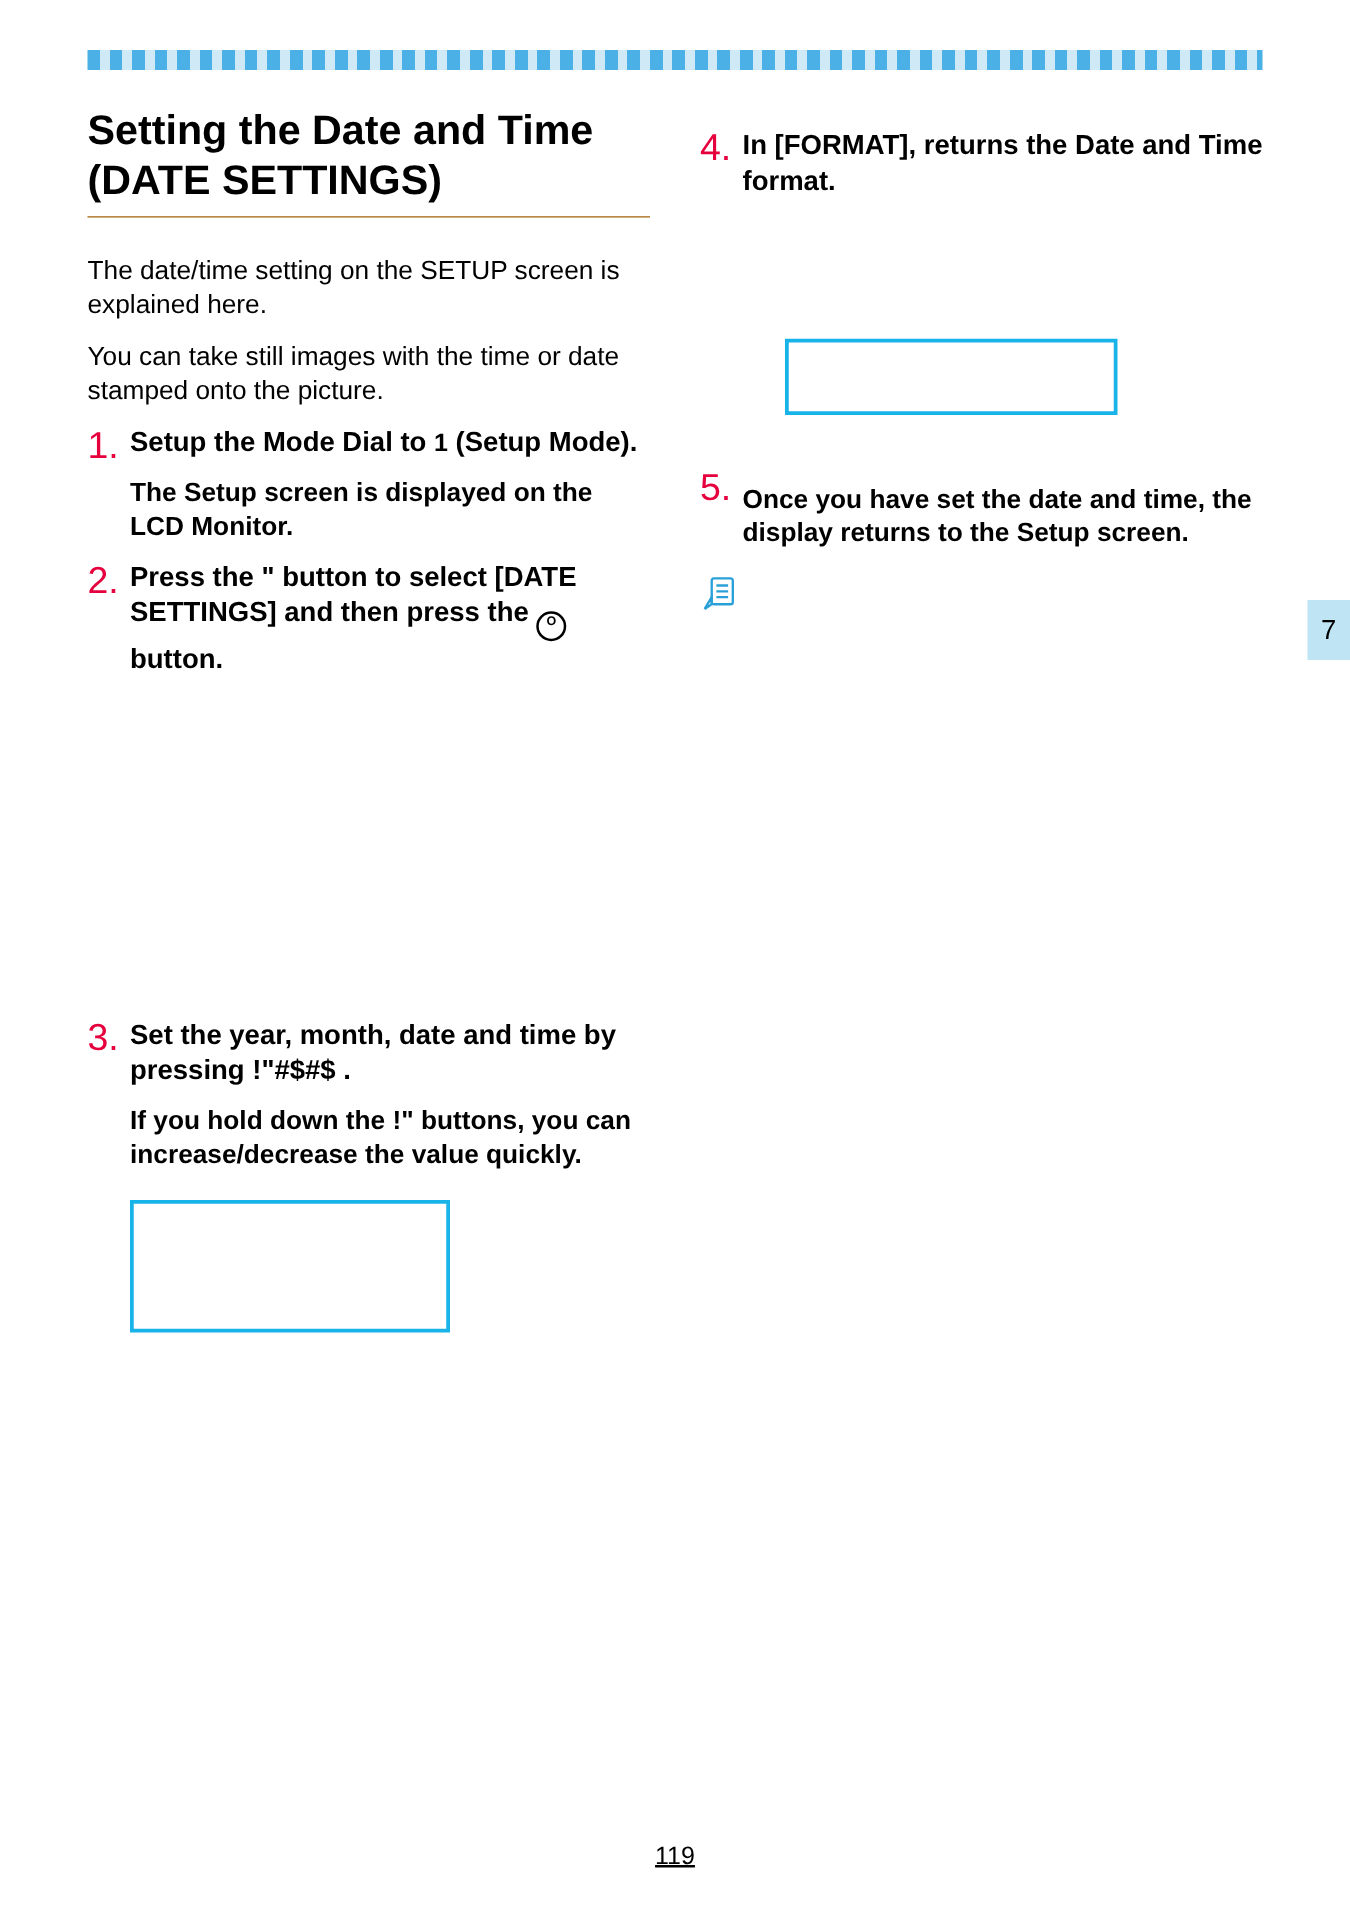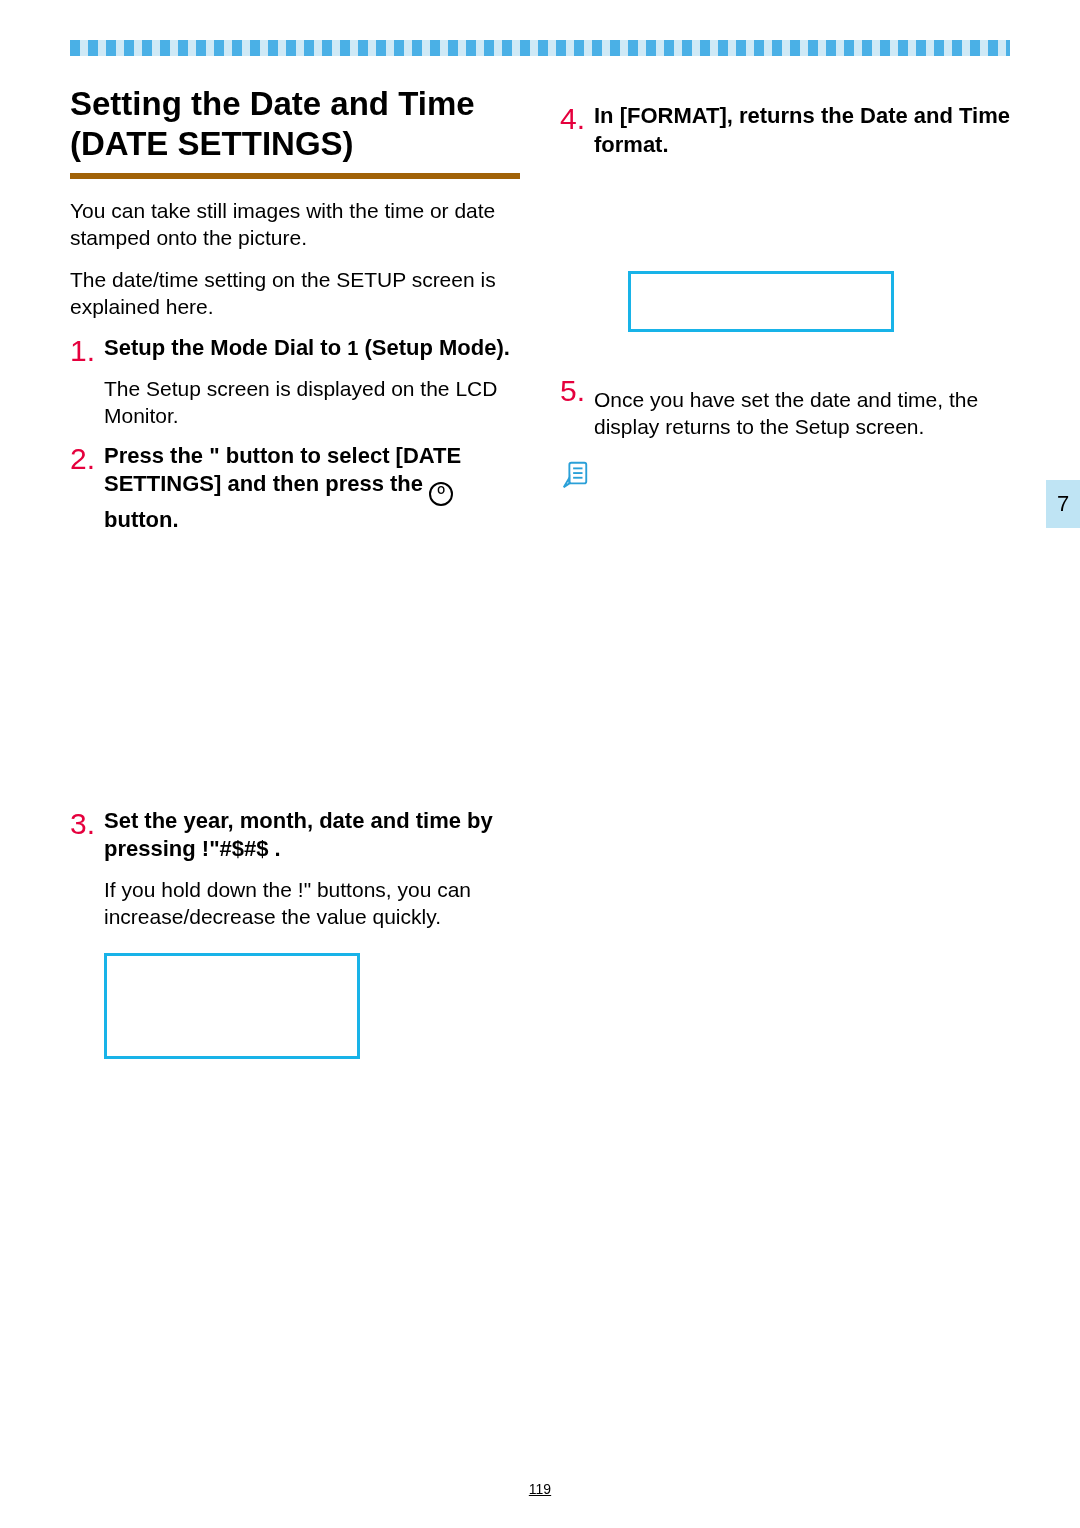--- a/index.html
+++ b/index.html
@@ -35,22 +35,22 @@
   }
   .col {
     flex: 1 1 0;
     min-width: 0;
   }
   .title {
     font-weight: 900;
     font-size: 33px;
     line-height: 1.2;
     padding-bottom: 10px;
-    border-bottom: 6px solid #a16207;
-    margin-bottom: 18px;
+    border-bottom: 1px solid #a16207;
+    margin-bottom: 29px;
   }
   .intro p {
     margin: 0 0 14px 0;
   }
   .step {
     display: flex;
     align-items: flex-start;
     margin-top: 12px;
   }
   .step-num {
@@ -65,21 +65,21 @@
   .step-body {
     flex: 1 1 auto;
   }
   .step-head {
     font-weight: 700;
     font-size: 22px;
     line-height: 1.3;
   }
   .step-desc {
     margin-top: 12px;
-    font-weight: 400;
+    font-weight: 700;
   }
   .ok-btn {
     display: inline-block;
     border: 2px solid #000;
     border-radius: 50%;
     width: 20px;
     height: 20px;
     line-height: 14px;
     font-size: 10px;
     text-align: center;
@@ -124,21 +124,21 @@
     color: #000;
   }
 
   
   .page-number {
     position: absolute;
     left: 0;
     right: 0;
     bottom: 30px;
     text-align: center;
-    font-size: 14px;
+    font-size: 20px;
     text-decoration: underline;
   }
 
   
   .dial-sym {
     font-size: 20px;
     font-weight: 700;
   }
 </style>
 </head>
@@ -152,22 +152,22 @@
 
   <div class="decor-band"></div>
 
   <div class="columns">
 
     <div class="col">
 
       <div class="title">Setting the Date and Time (DATE SETTINGS)</div>
 
       <div class="intro">
+        <p>The date/time setting on the SETUP screen is explained here.</p>
         <p>You can take still images with the time or date stamped onto the picture.</p>
-        <p>The date/time setting on the SETUP screen is explained here.</p>
       </div>
 
       <div class="step">
         <div class="step-num">1.</div>
         <div class="step-body">
           <div class="step-head">
             <span>Setup the Mode Dial to </span><span class="dial-sym">1</span><span> (Setup Mode).</span>
           </div>
           <div class="step-desc">The Setup screen is displayed on the LCD Monitor.</div>
         </div>

